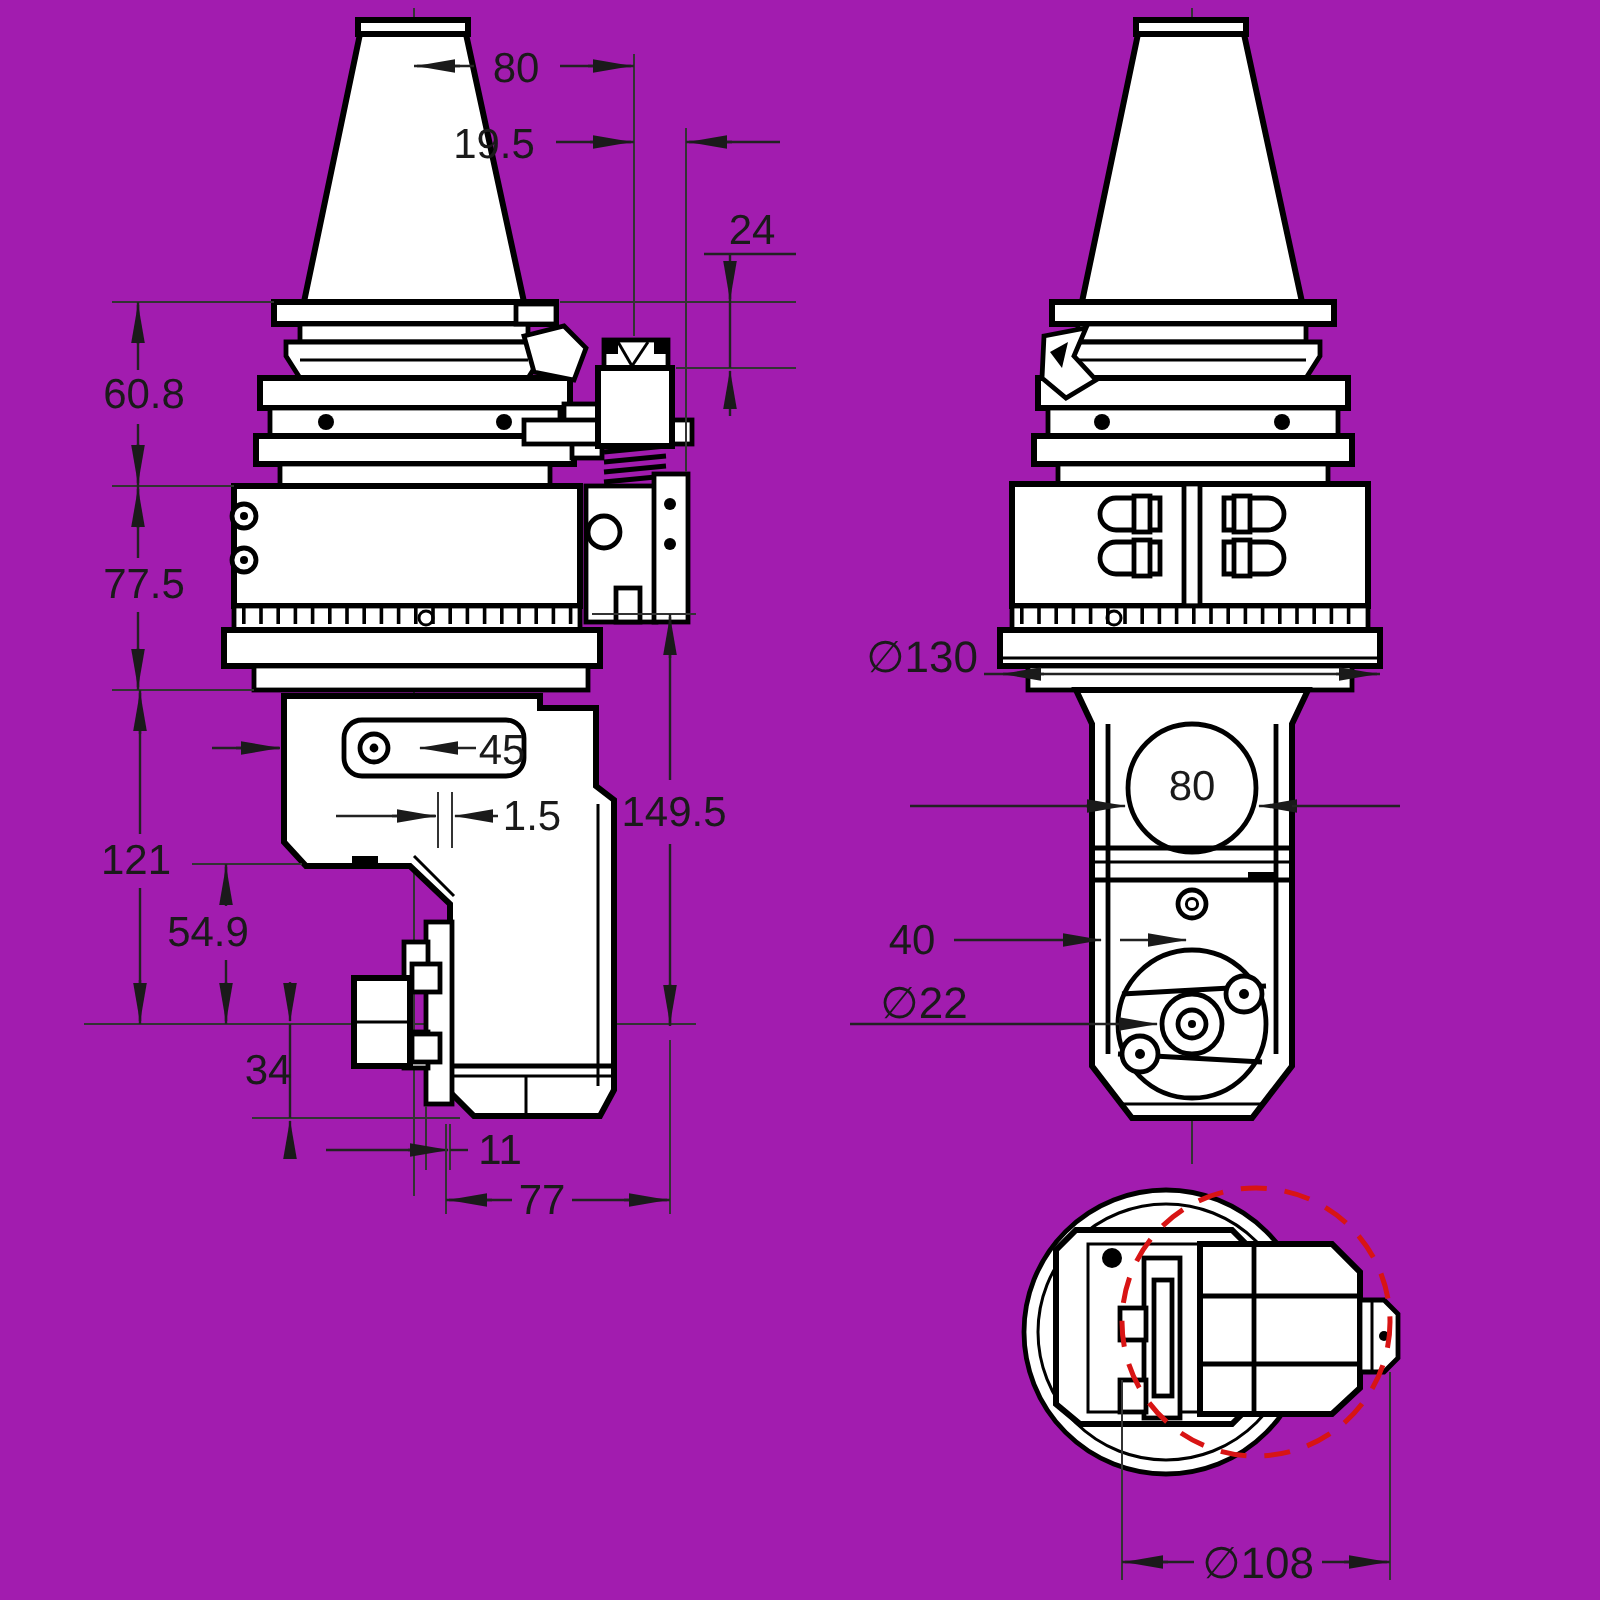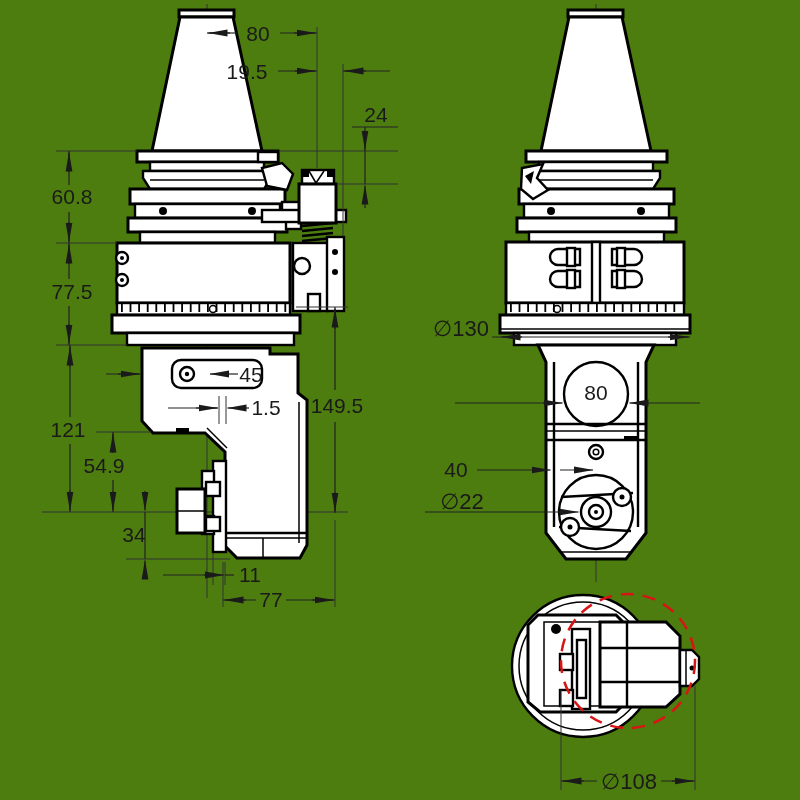--- a/index.html
+++ b/index.html
@@ -1,16 +1,16 @@
 <!DOCTYPE html>
 <html><head>
 <meta charset="utf-8">
 <style>
   html,body{margin:0;padding:0;background:#ffffff;}
-  .canvas{width:800px;height:800px;background:#4d7c0f;position:relative;overflow:hidden;}
+  .canvas{width:800px;height:800px;background:#a21caf;position:relative;overflow:hidden;}
   svg{display:block;}
   .dim-text{font-family:"Liberation Sans","DejaVu Sans",sans-serif;font-size:21px;fill:#1a1a1a;}
   .dim-text-lg{font-family:"Liberation Sans","DejaVu Sans",sans-serif;font-size:22px;fill:#1a1a1a;}
   .thick{stroke:#000;stroke-width:3;fill:#fff;}
   .med{stroke:#000;stroke-width:2.4;fill:#fff;}
   .thin{stroke:#000;stroke-width:1.5;fill:none;}
   .dimline{stroke:#222;stroke-width:1.2;fill:none;}
   .extline{stroke:#333;stroke-width:1;fill:none;}
   .cline{stroke:#333;stroke-width:1;fill:none;}
   .blk{fill:#000;stroke:none;}

